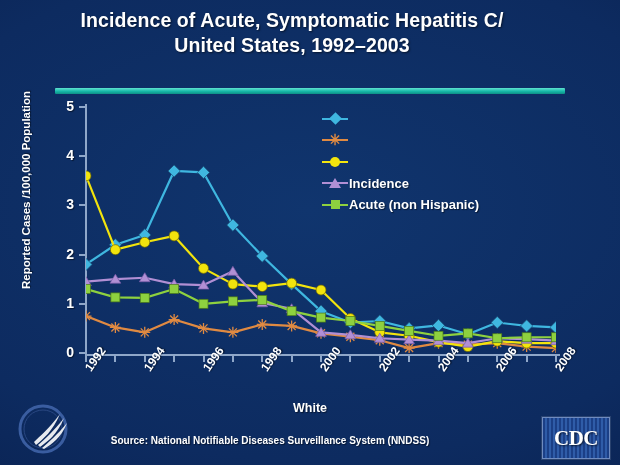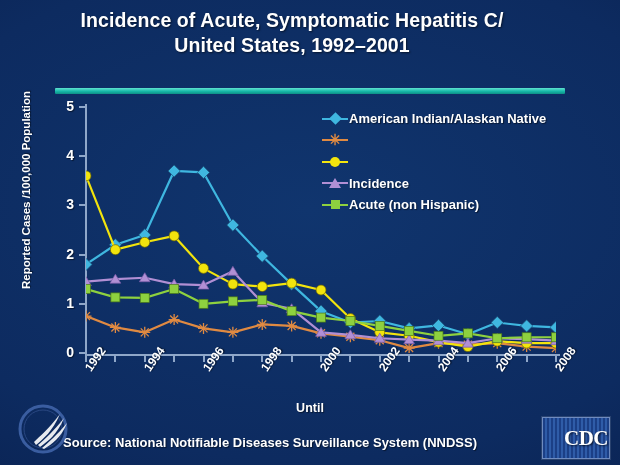--- a/index.html
+++ b/index.html
@@ -87,47 +87,46 @@
   .m-tri{width:0;height:0;border-left:6px solid transparent;border-right:6px solid transparent;}
   .m-star{font-size:15px;line-height:10px;font-weight:bold;}
   
   #footnote{
     position:absolute;left:0;top:420px;width:620px;text-align:center;
     color:#ffffff;font-size:9.5px;font-weight:bold;
     text-shadow:1px 1px 1px rgba(0,0,0,.5);
   }
   #source{
     position:absolute;left:0;top:435px;width:540px;text-align:center;
-    color:#ffffff;font-size:13px;font-weight:bold;
+    color:#ffffff;font-size:10px;font-weight:bold;
     text-shadow:1px 1px 1px rgba(0,0,0,.5);
   }
   #hhs-logo{position:absolute;left:14px;top:398px;width:62px;height:62px;opacity:.9;}
   #cdc-logo{
     position:absolute;right:10px;top:417px;width:66px;height:40px;
     border:1px solid #6f8bbf;
     background:repeating-linear-gradient(90deg,#1b3f86 0px,#1b3f86 2px,#2f5ca8 2px,#2f5ca8 4px);
     display:flex;align-items:center;justify-content:center;
     box-shadow:0 0 0 1px rgba(255,255,255,.12);
   }
   #cdc-logo span{
     color:#ffffff;font-size:21px;font-weight:bold;letter-spacing:-0.5px;
     font-family:"Liberation Serif", serif;
     text-shadow:1px 1px 2px rgba(0,0,0,.7);
-    padding-left:20px;
   }
   svg{display:block;}
 </style>
 </head>
 <body>
 
 <div id="slide">
 
   <div id="title">
     <div>Incidence of Acute, Symptomatic Hepatitis C/</div>
-    <div>United States, 1992–2001</div>
+    <div>United States, 1992–2003</div>
   </div>
 
   <div id="divider"></div>
 
   <div id="chart">
     <div id="ytitle">Reported Cases /100,000 Population</div>
     <div class="axis-line" id="y-axis"></div>
     <div class="axis-line" id="x-axis"></div>
     <div id="ticks-y">
         <div class="ytick" style="top: 256px;"></div>
@@ -270,30 +269,29 @@
           <rect x="259.875" y="209.52" width="9" height="9" fill="#8ed13f" stroke="#4a7a18" stroke-width="0.7"></rect>
           <rect x="289.25" y="214.44" width="9" height="9" fill="#8ed13f" stroke="#4a7a18" stroke-width="0.7"></rect>
           <rect x="318.625" y="219.36" width="9" height="9" fill="#8ed13f" stroke="#4a7a18" stroke-width="0.7"></rect>
           <rect x="348" y="224.28" width="9" height="9" fill="#8ed13f" stroke="#4a7a18" stroke-width="0.7"></rect>
           <rect x="377.375" y="221.82" width="9" height="9" fill="#8ed13f" stroke="#4a7a18" stroke-width="0.7"></rect>
           <rect x="406.75" y="226.74" width="9" height="9" fill="#8ed13f" stroke="#4a7a18" stroke-width="0.7"></rect>
           <rect x="436.125" y="225.756" width="9" height="9" fill="#8ed13f" stroke="#4a7a18" stroke-width="0.7"></rect>
           <rect x="465.5" y="225.756" width="9" height="9" fill="#8ed13f" stroke="#4a7a18" stroke-width="0.7"></rect>
         </g>
       </svg>
-    <div id="xtitle">Until</div>
+    <div id="xtitle">White</div>
   </div>
 
   <div id="legend">
       <div class="leg-row">
         <div class="leg-mark">
           <div class="bar" style="background: rgb(63, 183, 224);"></div>
           <div class="m m-diamond" style="background: rgb(63, 183, 224);"></div>
         </div>
-        <div class="leg-text">American Indian/Alaskan Native</div>
       </div>
       <div class="leg-row">
         <div class="leg-mark">
           <div class="bar" style="background: rgb(224, 138, 66);"></div>
           <div class="m m-star" style="color: rgb(224, 138, 66);">✳</div>
         </div>
       </div>
       <div class="leg-row">
         <div class="leg-mark">
           <div class="bar" style="background: rgb(242, 228, 13);"></div>

